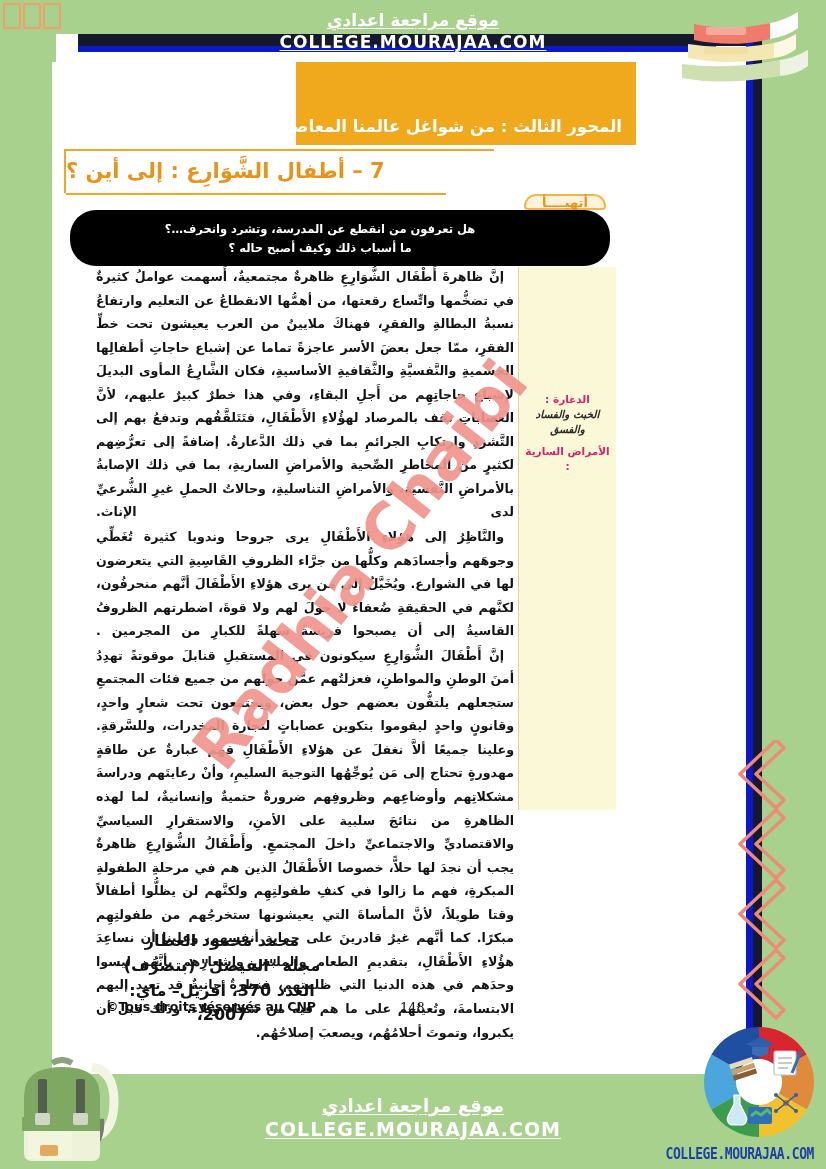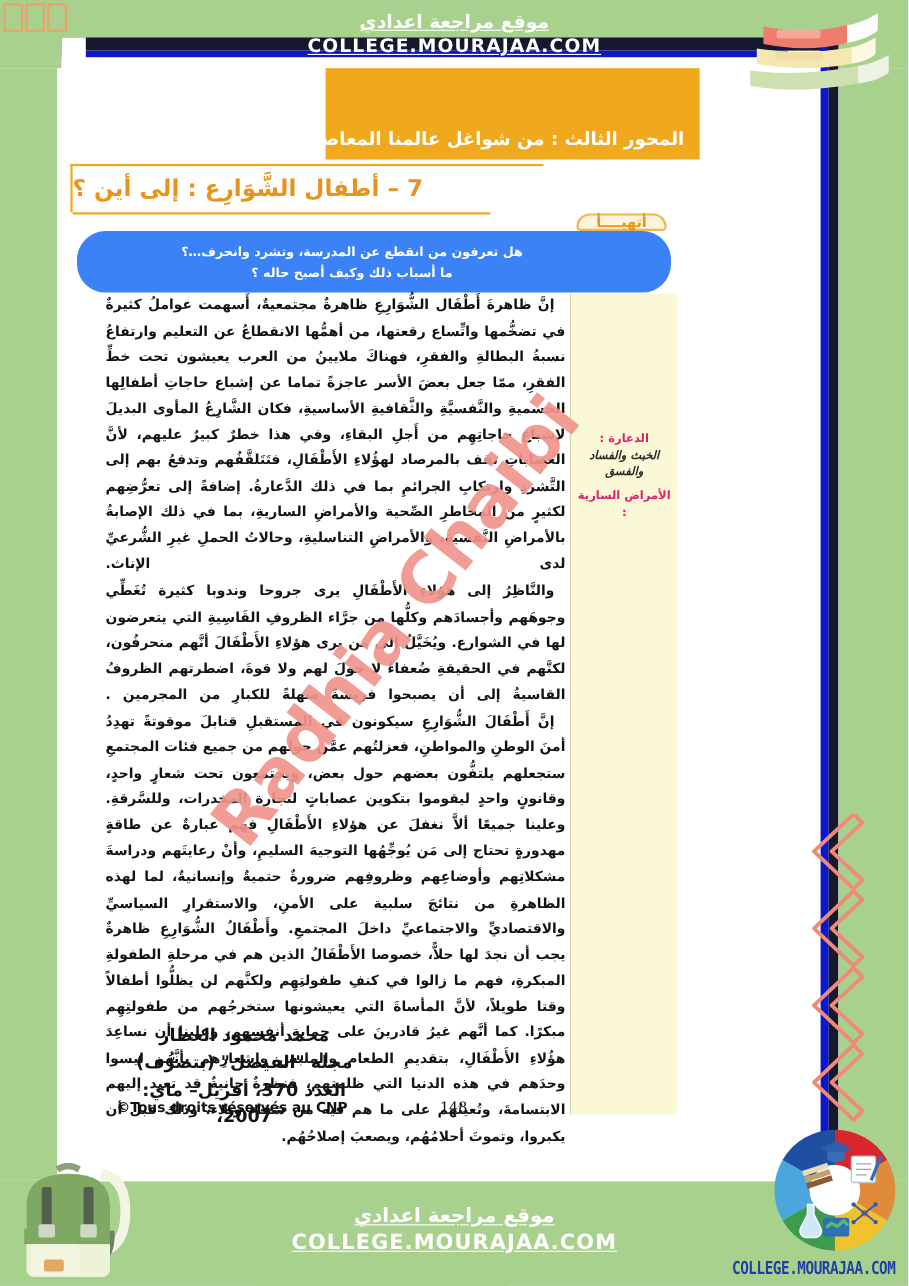--- a/index.html
+++ b/index.html
@@ -169,38 +169,38 @@
   .prep-tab span {
     font-size: 13px; font-weight: 700; color: #e8931a;
     direction: rtl; letter-spacing: 1px;
   }
 
   
   .q-box {
     position: absolute;
     left: 70px; top: 210px;
     width: 540px; height: 56px;
-    background: #3b82f6;
+    background: #000000;
     border-radius: 26px;
     z-index: 27;
     display: flex; flex-direction: column;
     align-items: center; justify-content: center;
     gap: 5px;
     padding-right: 40px;
   }
   .q-box .q-line {
     font-size: 11.5px; font-weight: 700; color: #ffffff;
     direction: rtl; text-align: center; white-space: nowrap;
   }
 
   
   .vocab {
     position: absolute;
     left: 518px; top: 267px;
-    width: 98px; height: 746px;
+    width: 98px; height: 543px;
     background: #fbf8d8;
     border-left: 1px solid #d8d4a4;
     z-index: 26;
     padding: 125px 6px 0 6px;
     direction: rtl;
     text-align: center;
   }
   .vocab-term {
     font-size: 10.5px; font-weight: 700; color: #e01f6a;
     line-height: 1.45; margin: 0;

